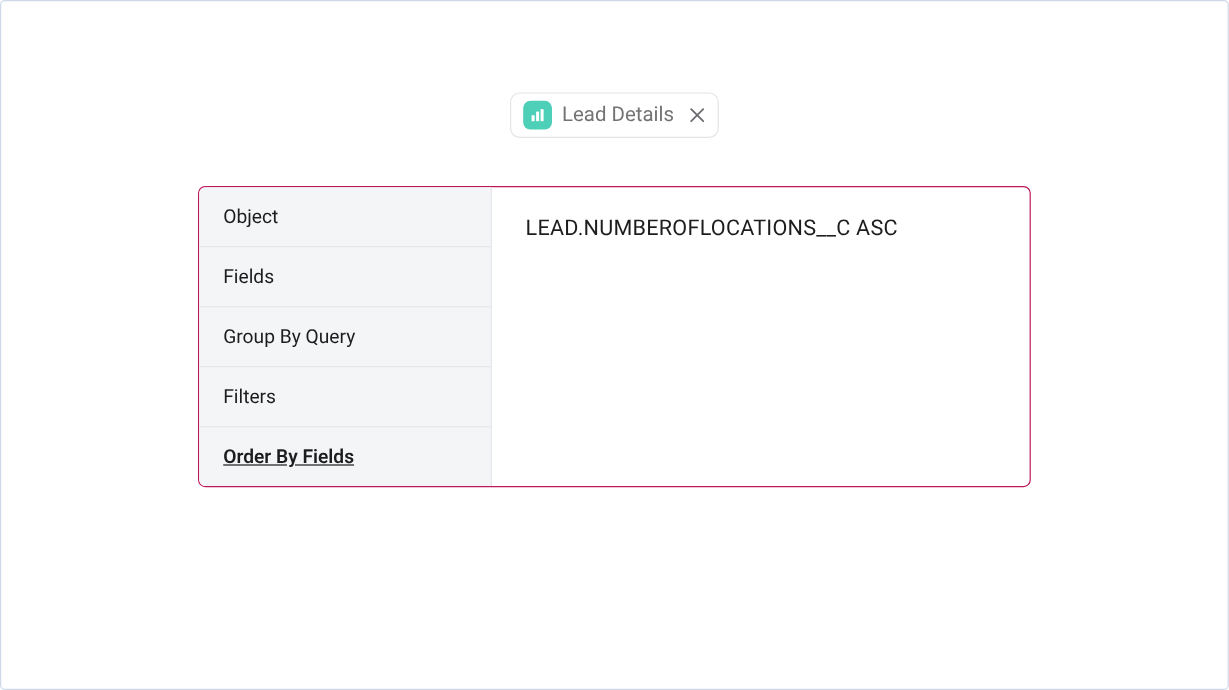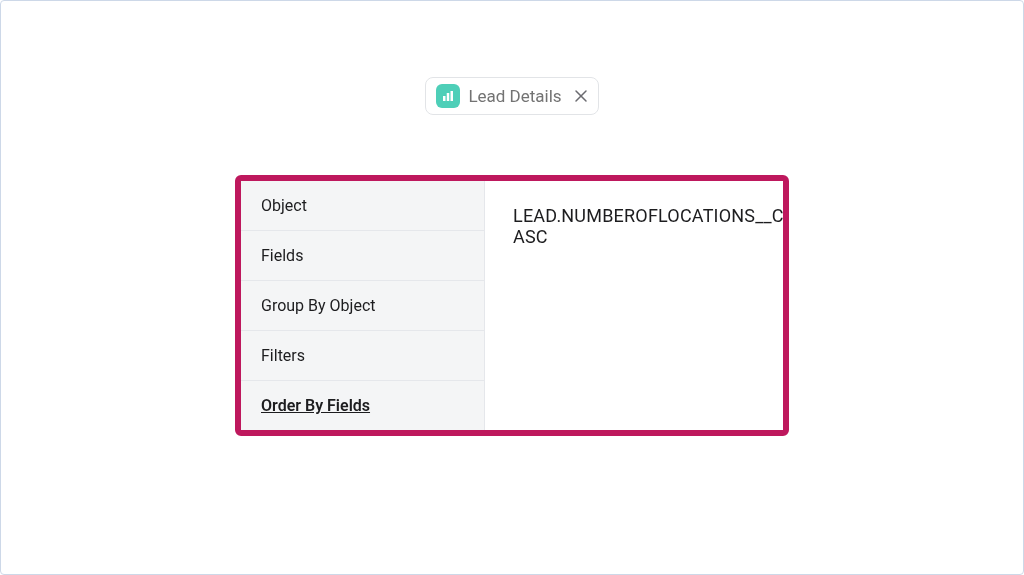--- a/index.html
+++ b/index.html
@@ -54,24 +54,24 @@
       color: #6b6b70;
       margin-left: 4px;
       display: flex;
       align-items: center;
     }
     .chip-close svg {
       width: 14px;
       height: 14px;
     }
     .panel {
-      width: 554px;
-      margin: 60px auto 0 auto;
+      width: 694px;
+      margin: 40px auto 0 auto;
       display: flex;
-      border: 6px solid #be185d;
+      border: 1px solid #be185d;
       border-radius: 6px;
       overflow: hidden;
       background: #fff;
     }
     .sidebar {
       width: 244px;
       flex-shrink: 0;
       background: #f4f5f6;
       border-right: 1px solid #e5e7eb;
     }
@@ -125,21 +125,21 @@
 
 <div class="panel">
   <div class="sidebar">
     <div class="sidebar-item">
       <span>Object</span>
     </div>
     <div class="sidebar-item">
       <span>Fields</span>
     </div>
     <div class="sidebar-item">
-      <span>Group By Object</span>
+      <span>Group By Query</span>
     </div>
     <div class="sidebar-item">
       <span>Filters</span>
     </div>
     <div class="sidebar-item active">
       <span>Order By Fields</span>
     </div>
   </div>
   <div class="content">
     <div class="content-text">LEAD.NUMBEROFLOCATIONS__C ASC</div>

